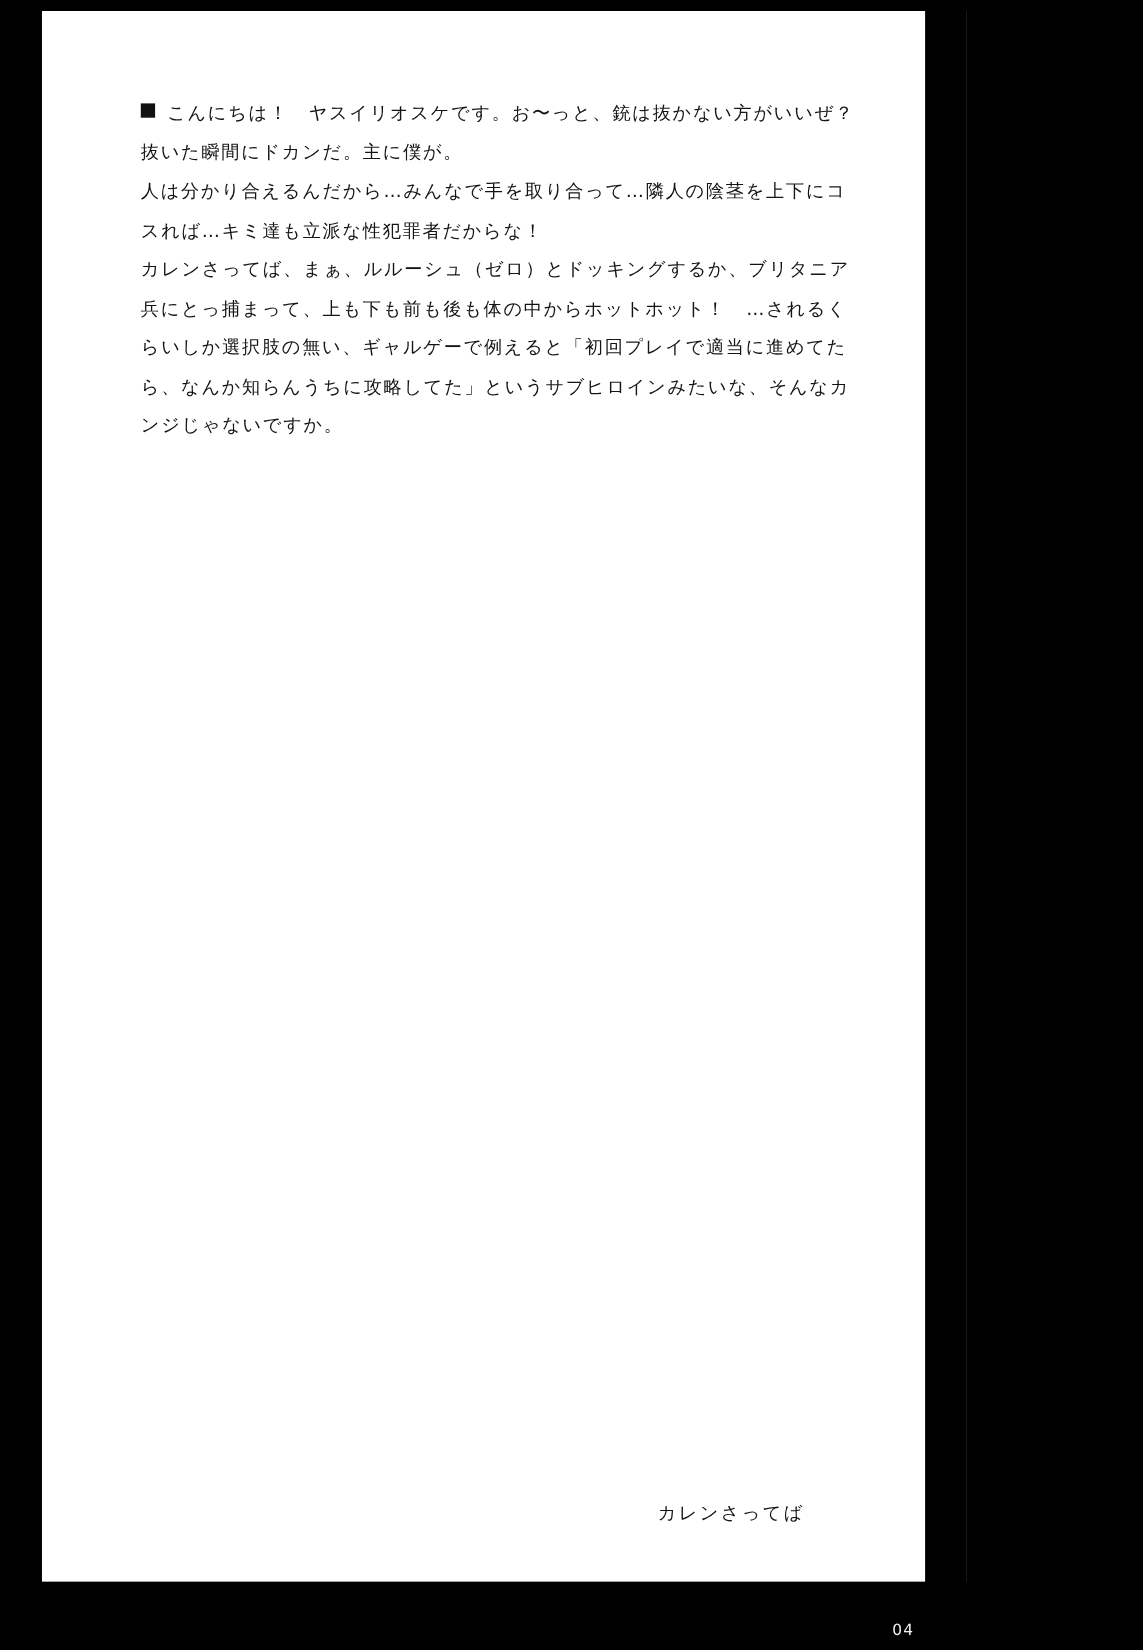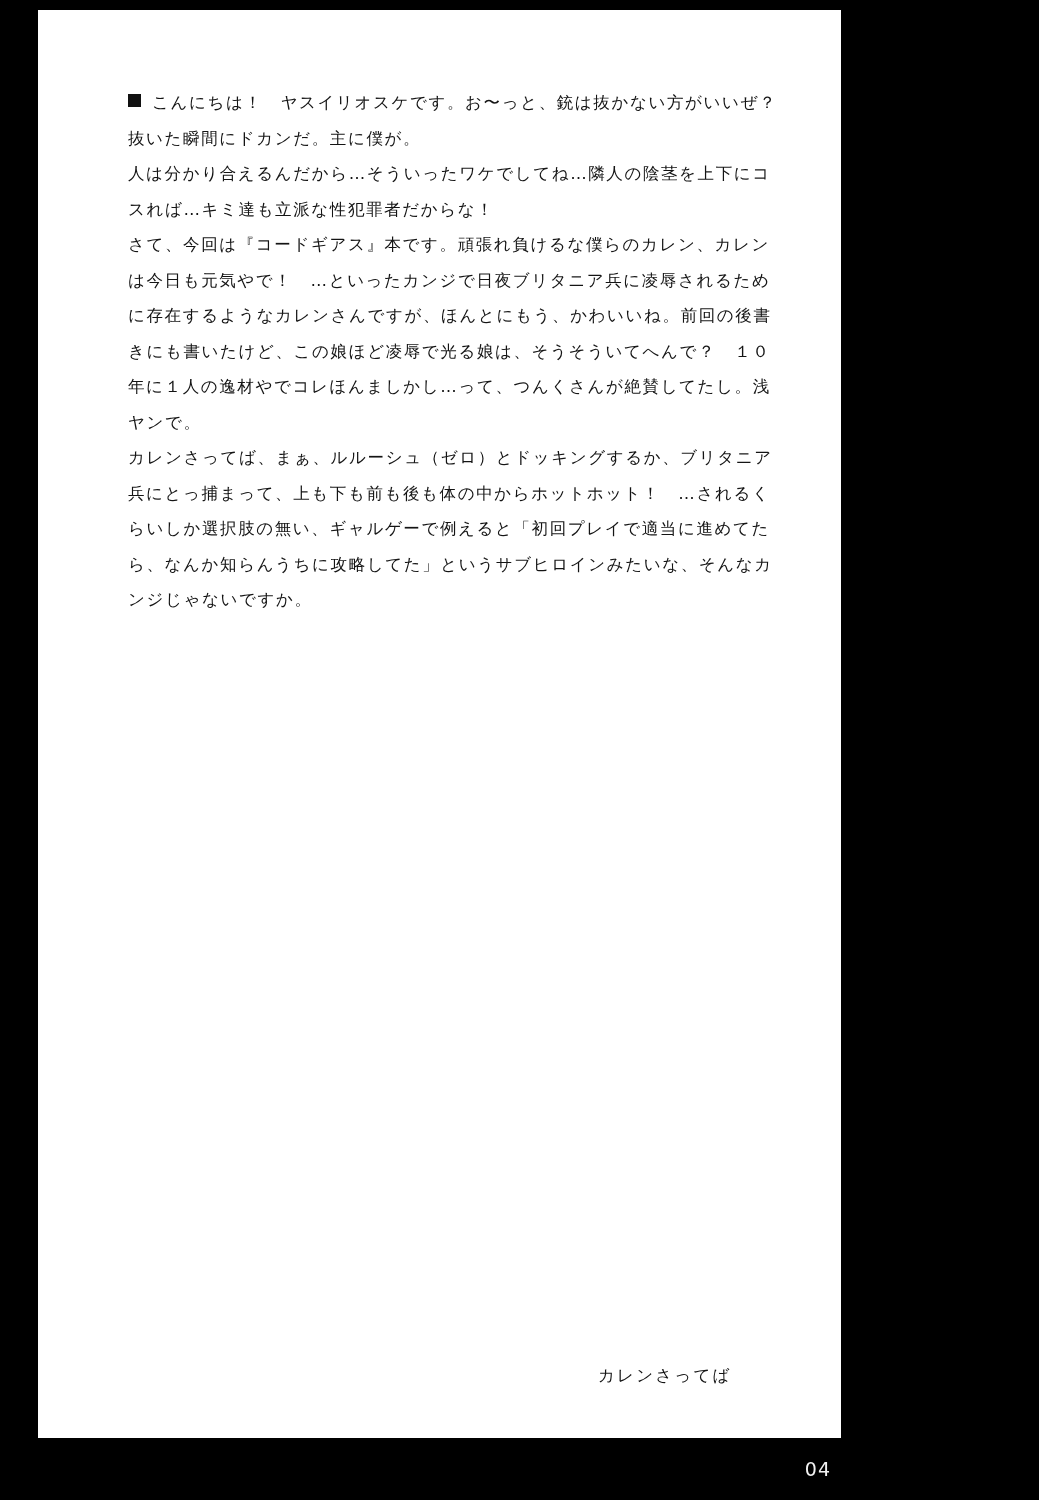--- a/index.html
+++ b/index.html
@@ -82,41 +82,40 @@
     left: 560px;
     top: 1355px;
     color: #141414;
     font-size: 16.5px;
     letter-spacing: 2.2px;
     font-family: "DejaVu Sans", sans-serif;
   }
   .page-number {
     position: absolute;
     right: 48px;
-    bottom: 20px;
+    bottom: 10px;
     color: #f2f2f2;
-    font-size: 19px;
+    font-size: 14px;
     letter-spacing: 1px;
     font-family: "DejaVu Sans", sans-serif;
     text-align: right;
   }
 </style>
 </head>
 <body>
 
 <div class="page">
 
   <div class="paper">
 
     <div class="afterword">
       <span class="lead-mark"></span>
 
       <p class="para first">こんにちは！　ヤスイリオスケです。お〜っと、銃は抜かない方がいいぜ？　抜いた瞬間にドカンだ。主に僕が。</p>
-      <p class="para">人は分かり合えるんだから…そういったワケでしてね…隣人の陰茎を上下にコスれば…キミ達も立派な性犯罪者だからな！</p>
-      <p class="para">さて、今回は『コードギアス』本です。頑張れ負けるな僕らのカレン、カレンは今日も元気やで！　…といったカンジで日夜ブリタニア兵に凌辱されるために存在するようなカレンさんですが、ほんとにもう、かわいいね。前回の後書きにも書いたけど、この娘ほど凌辱で光る娘は、そうそういてへんで？　１０年に１人の逸材やでコレほんましかし…って、つんくさんが絶賛してたし。浅ヤンで。</p>
+      <p class="para">人は分かり合えるんだから…みんなで手を取り合って…隣人の陰茎を上下にコスれば…キミ達も立派な性犯罪者だからな！</p>
       <p class="para">カレンさってば、まぁ、ルルーシュ（ゼロ）とドッキングするか、ブリタニア兵にとっ捕まって、上も下も前も後も体の中からホットホット！　…されるくらいしか選択肢の無い、ギャルゲーで例えると「初回プレイで適当に進めてたら、なんか知らんうちに攻略してた」というサブヒロインみたいな、そんなカンジじゃないですか。</p>
     </div>
 
     <div class="signature">カレンさってば</div>
 
   </div>
 
   <div class="band-top"></div>
   <div class="band-left"></div>
   <div class="band-right"></div>

